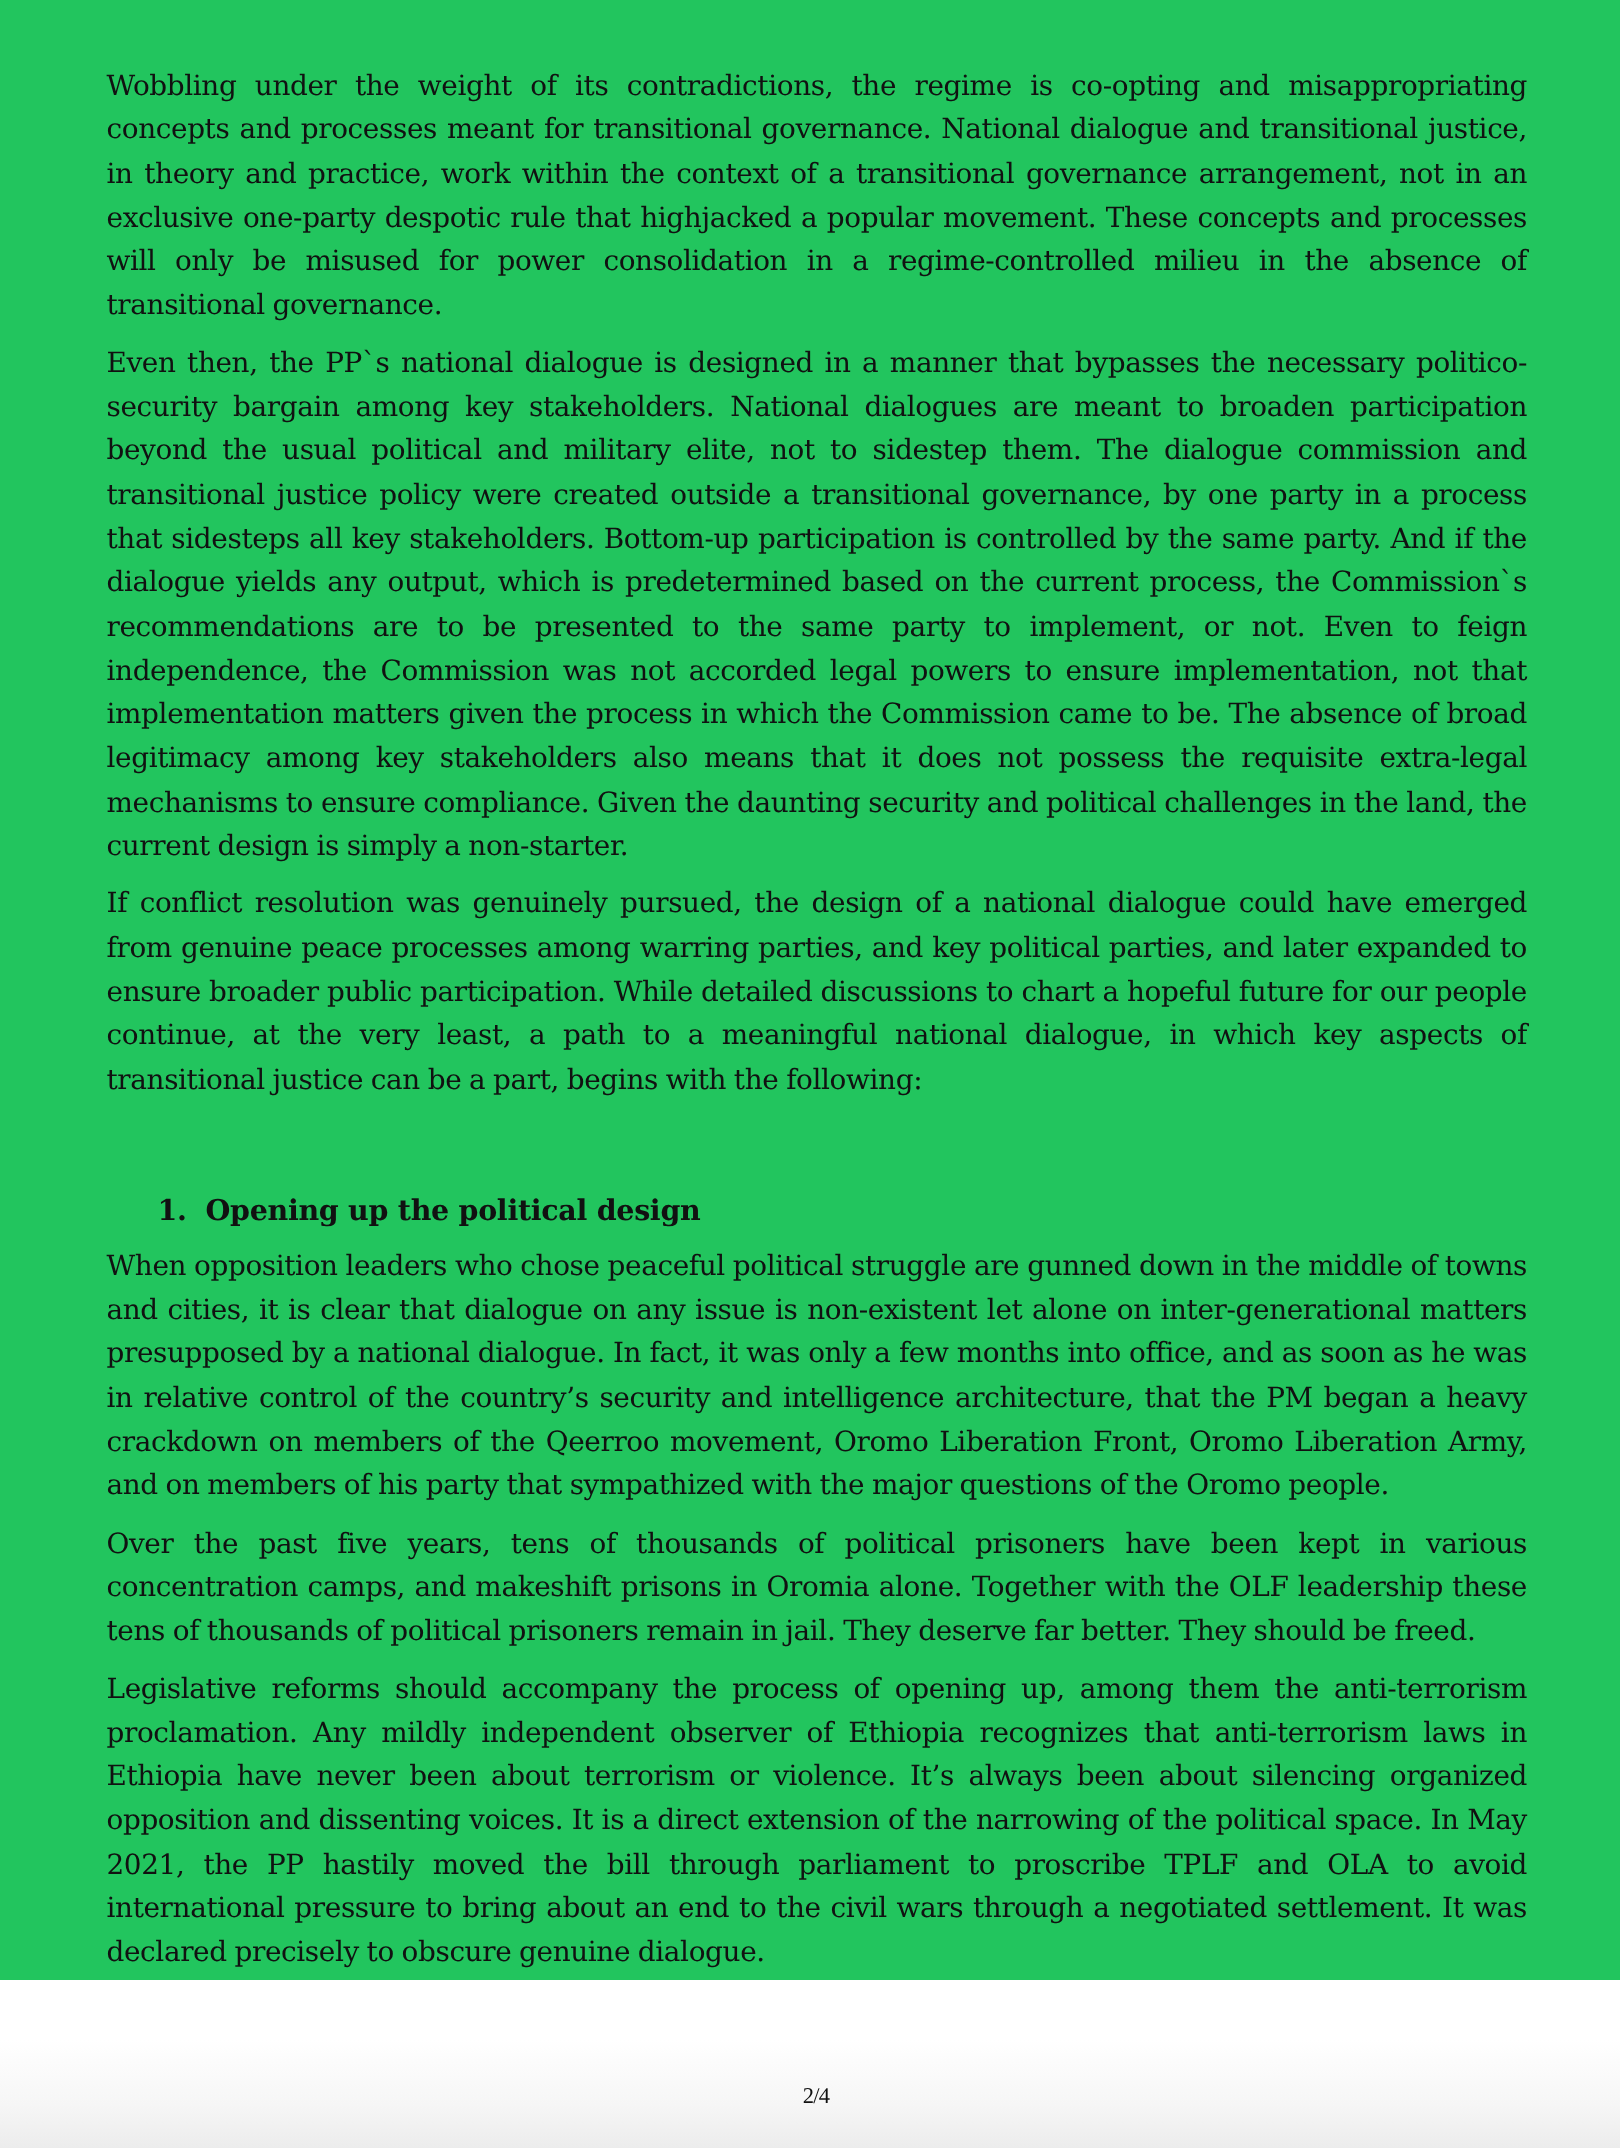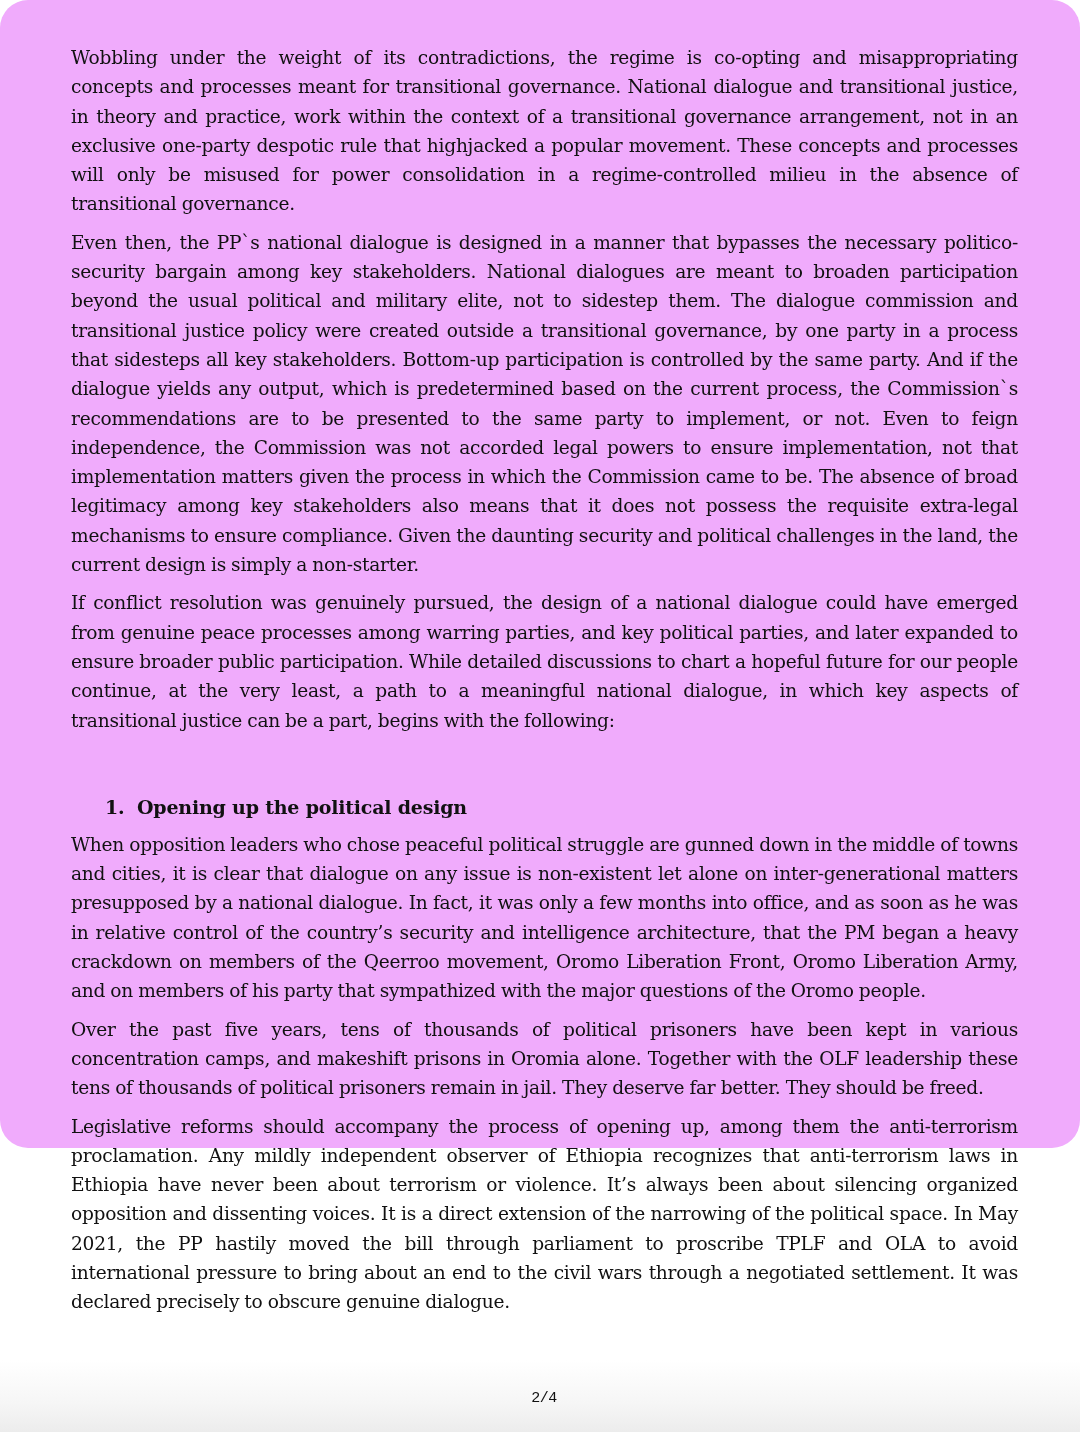--- a/index.html
+++ b/index.html
@@ -12,23 +12,22 @@
       height: 1432px;
       position: relative;
       overflow: hidden;
       font-family: "DejaVu Serif", "Liberation Serif", serif;
       color: #111111;
     }
     .page {
       position: absolute;
       left: 0; top: 0;
       width: 1080px;
-      height: 1148px;
-      background: #f0abfc;
-      border-radius: 28px;
+      height: 1320px;
+      background: #22c55e;
     }
     .content {
       position: absolute;
       left: 71px;
       top: 43px;
       width: 947px;
     }
     p.body {
       margin: 0 0 9px 0;
       font-size: 18.6px;
@@ -49,21 +48,21 @@
     .heading .num {
       width: 32px;
       display: inline-block;
     }
     .page-number {
       position: absolute;
       left: 0;
       width: 1080px;
       top: 1390px;
       text-align: center;
-      font-family: Liberation Mono, monospace;
+      font-family: Liberation Serif, serif;
       font-size: 15px;
       letter-spacing: -0.5px;
       color: #111;
       padding-left: 8px;
       box-sizing: border-box;
       z-index: 2;
     }
     .bottom-fade {
       position: absolute;
       left: 0;

